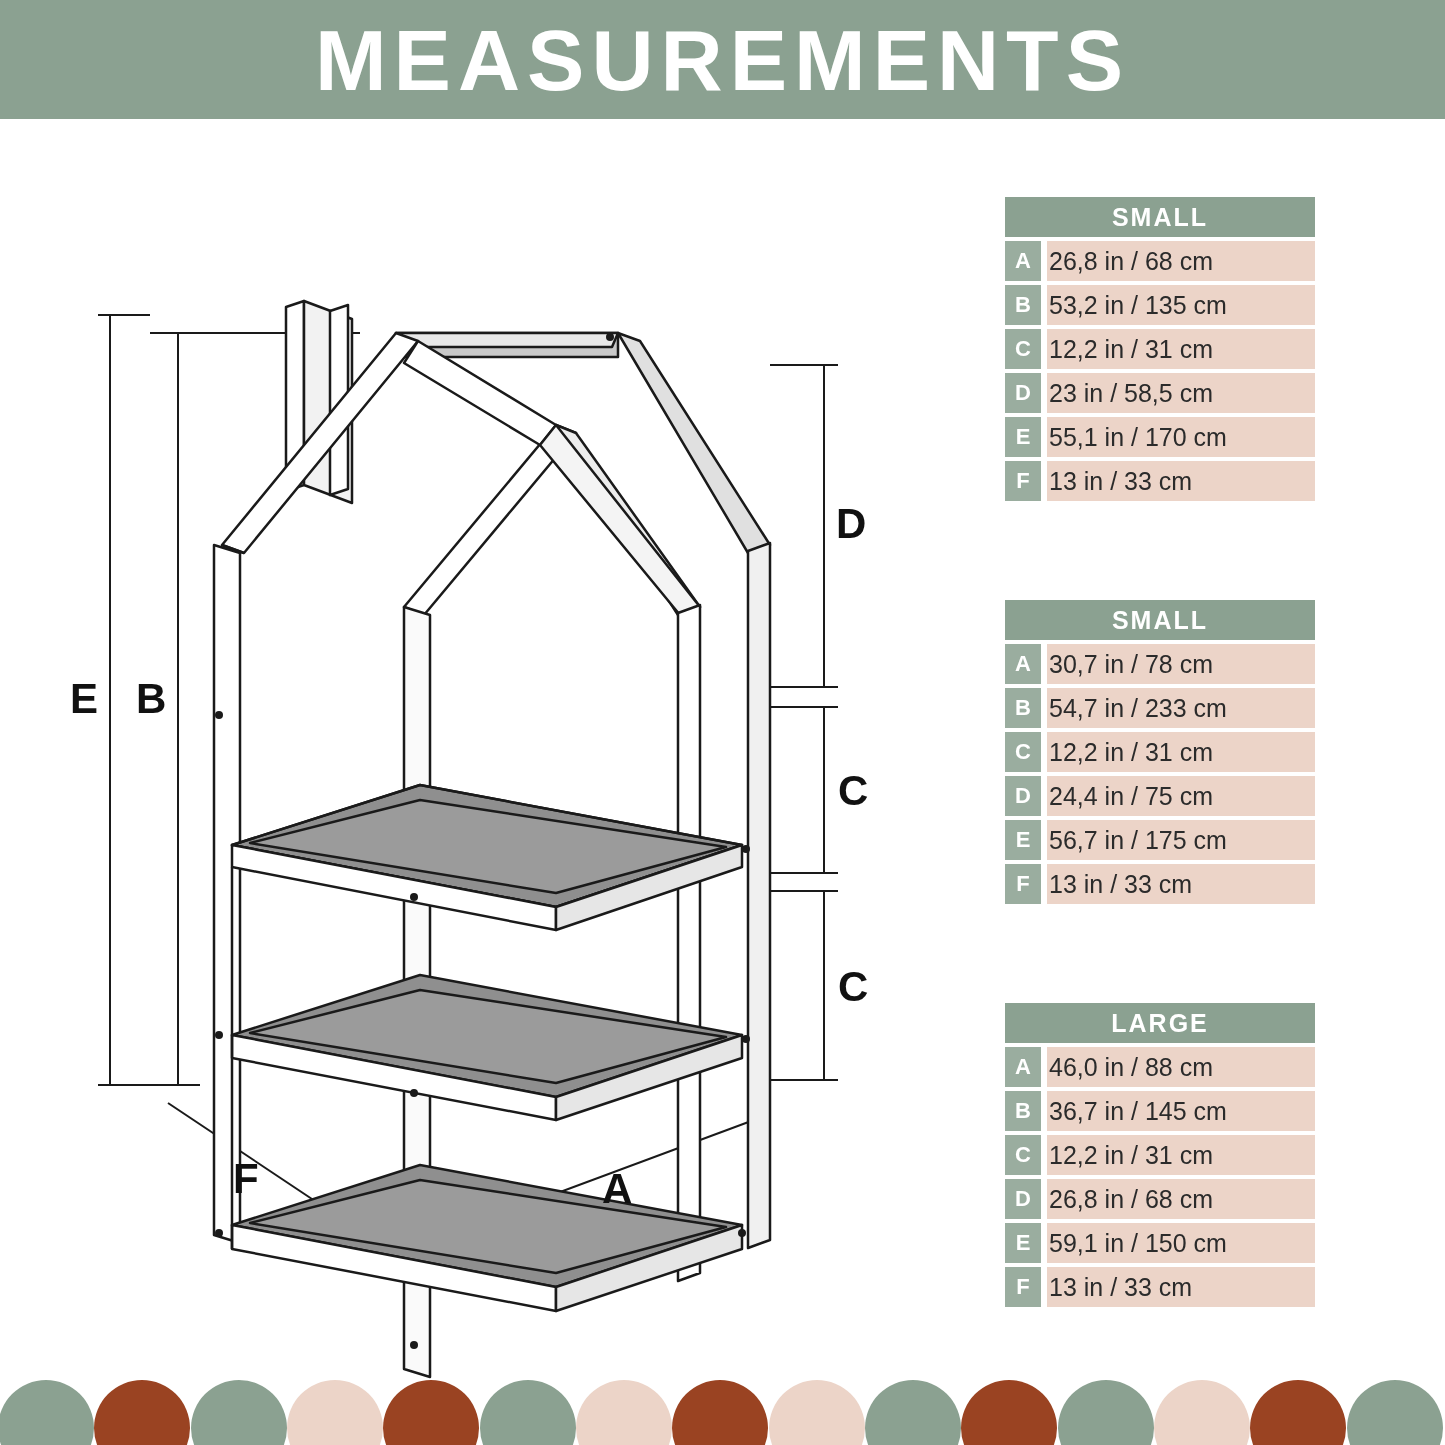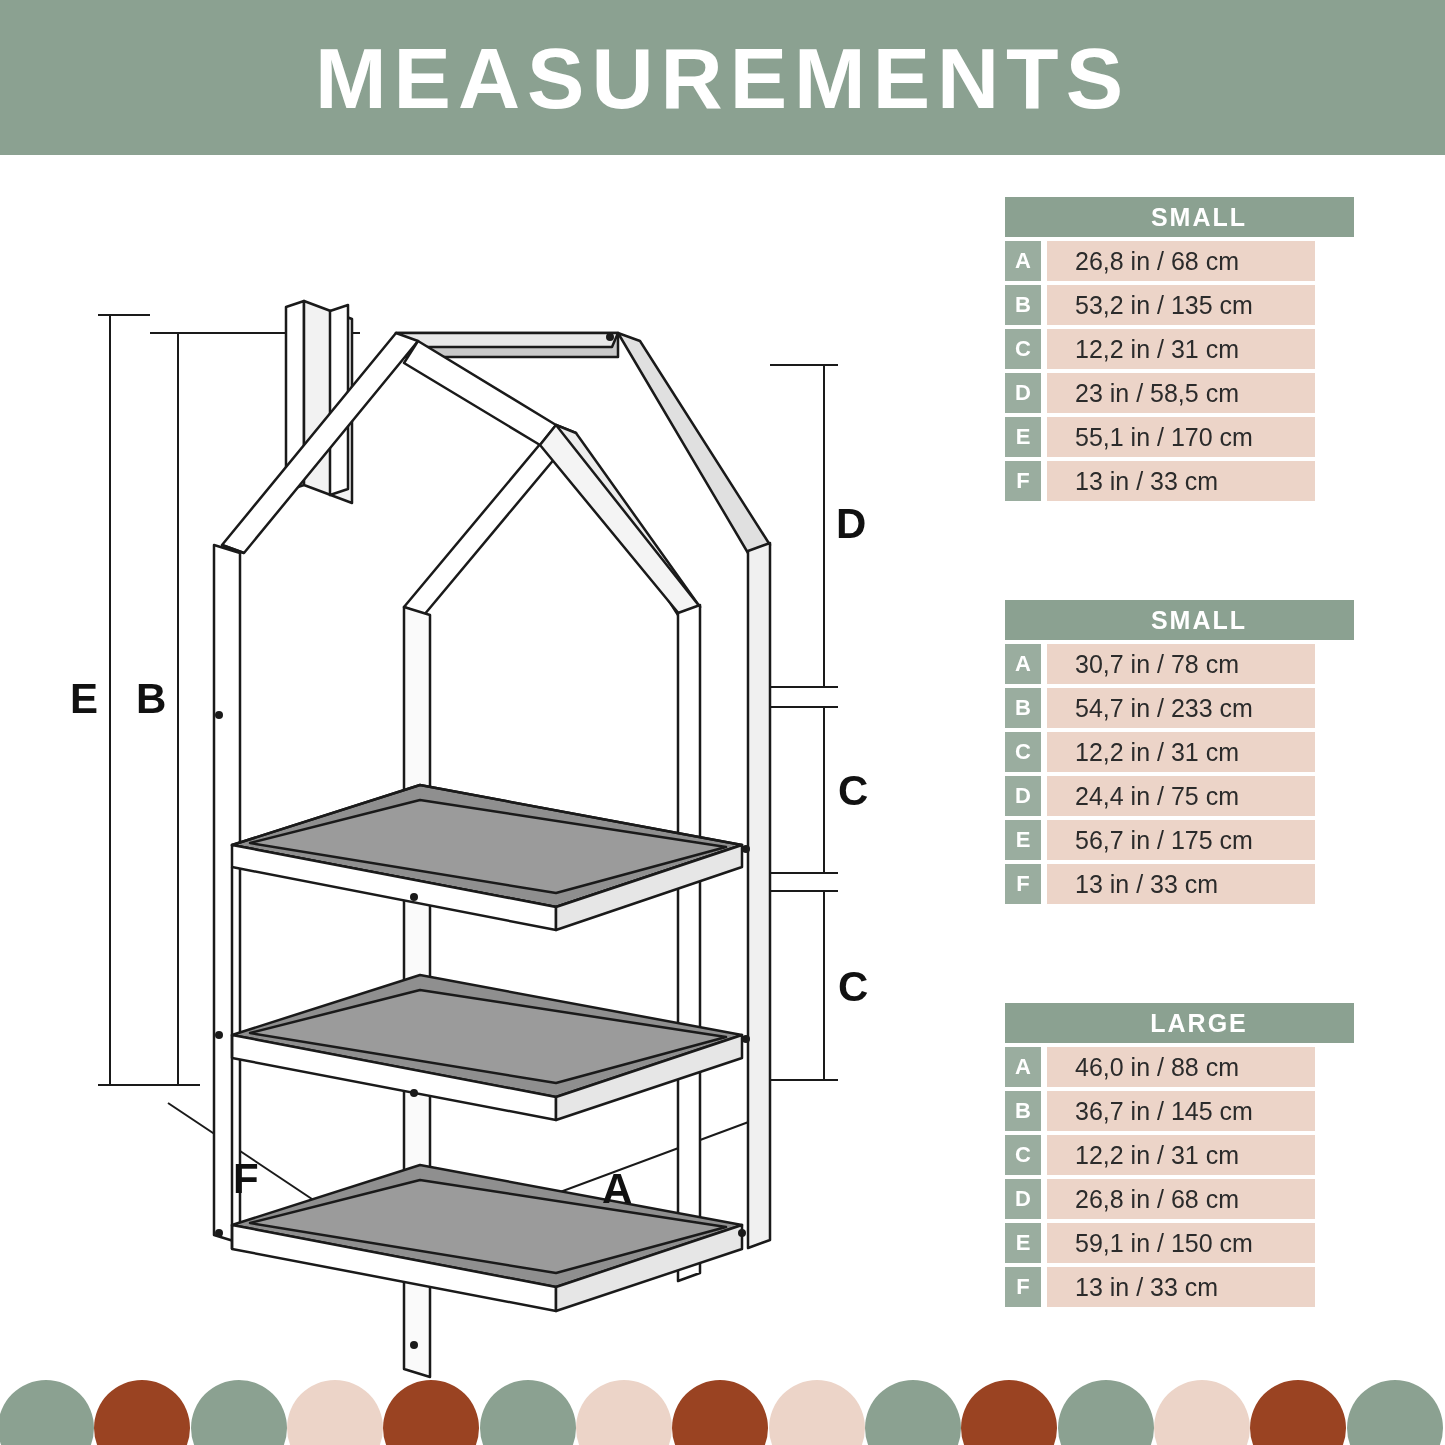--- a/index.html
+++ b/index.html
@@ -14,21 +14,21 @@
     overflow: hidden;
     position: relative;
   }
 
   
   .header {
     position: absolute;
     left: 0;
     top: 0;
     width: 1445px;
-    height: 155px;
+    height: 119px;
     background: #8ba191;
     display: flex;
     align-items: center;
     justify-content: center;
   }
   .header-title {
     color: #ffffff;
     font-size: 86px;
     font-weight: bold;
     letter-spacing: 7px;
@@ -73,21 +73,20 @@
     background: #8ba191;
     color: #ffffff;
     font-size: 25px;
     font-weight: bold;
     letter-spacing: 2px;
     text-align: center;
     height: 40px;
     line-height: 40px;
     margin-bottom: 4px;
     width: 310px;
-    padding-left: 39px;
   }
   .row {
     display: flex;
     height: 40px;
     margin-bottom: 4px;
     align-items: stretch;
   }
   .row .key {
     width: 36px;
     background: #9aad9f;
@@ -98,21 +97,21 @@
     align-items: center;
     justify-content: center;
   }
   .row .val {
     flex: 0 0 268px;
     background: #ecd4c8;
     color: #2b2b2b;
     font-size: 25px;
     display: flex;
     align-items: center;
-    padding-left: 28px;
+    padding-left: 2px;
     box-sizing: border-box;
     margin-left: 6px;
   }
 
   
   .footer {
     position: absolute;
     left: 0;
     top: 1380px;
     width: 1445px;

